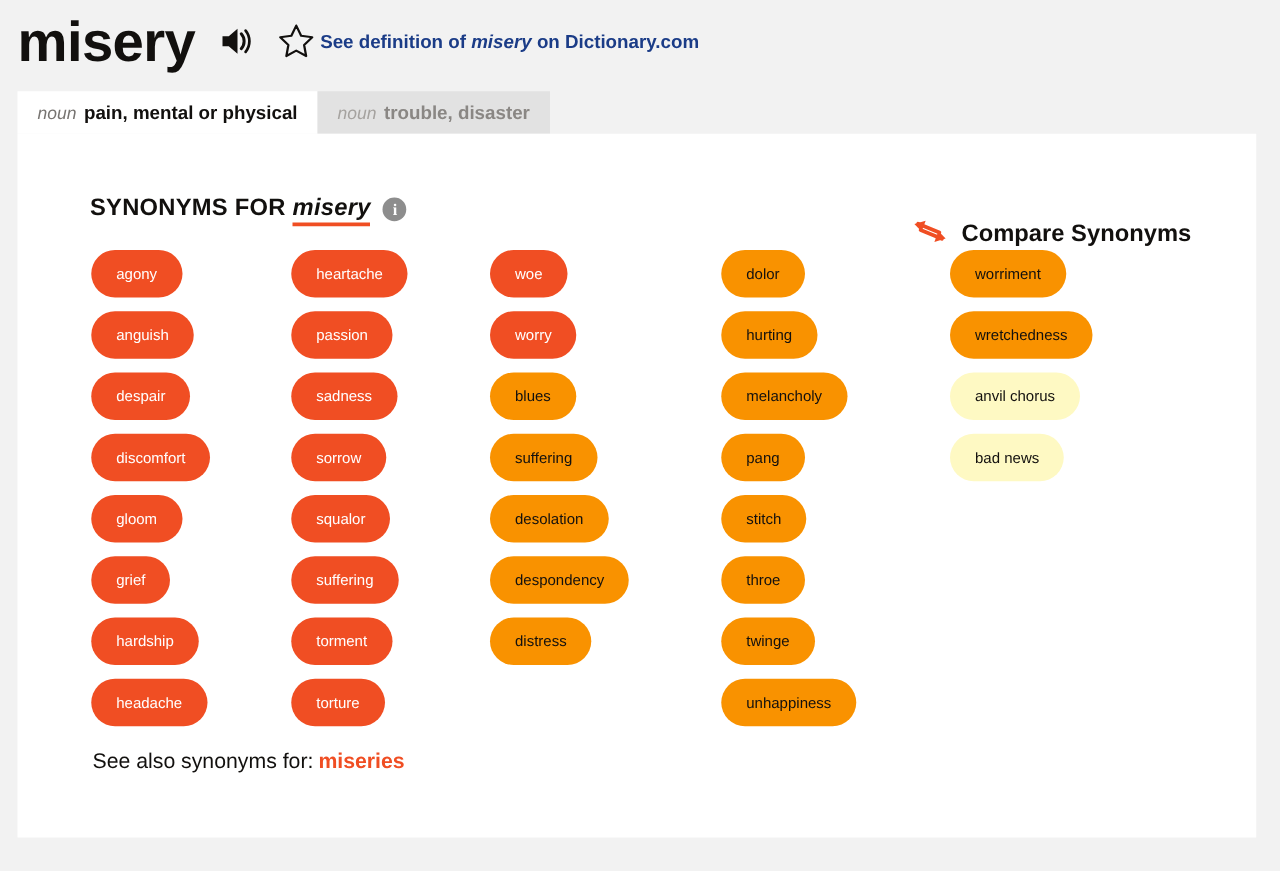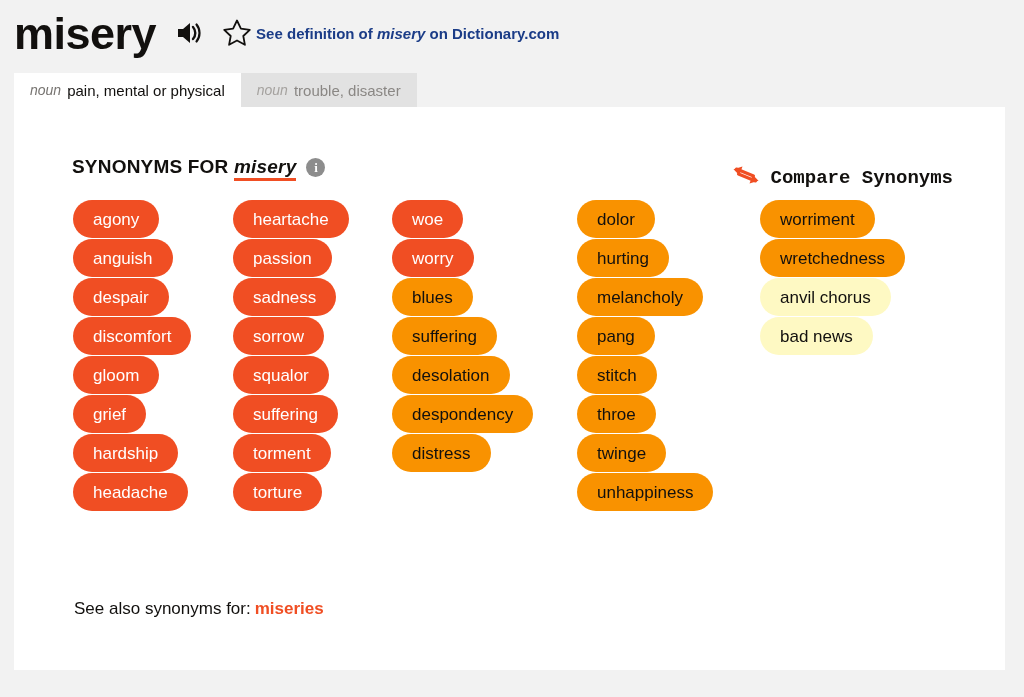--- a/index.html
+++ b/index.html
@@ -83,21 +83,21 @@
     white-space: nowrap;
     border: none;
     font-family: inherit;
   }
   .tab .pos {
     font-style: italic;
     font-weight: normal;
     margin-right: 6px;
     font-size: 14px;
   }
-  .tab .label { font-weight: normal; }
+  .tab .label { font-weight: bold; }
   .tab.active {
     background: #ffffff;
     color: #12100e;
   }
   .tab.active .pos { color: #777471; }
   .tab.inactive {
     background: #e2e2e2;
     color: #8a8784;
   }
   .tab.inactive .pos { color: #a5a29f; }
@@ -144,26 +144,25 @@
     display: flex;
     align-items: center;
     justify-content: center;
     cursor: pointer;
     line-height: 1;
   }
 
   .compare-link {
     position: absolute;
     right: 52px;
-    top: 56px;
+    top: 66px;
     display: flex;
     align-items: center;
     cursor: pointer;
     text-decoration: none;
-    font-family: Liberation Mono, monospace;
   }
   .compare-label {
     font-size: 19px;
     font-weight: bold;
     color: #12100e;
     margin-left: 10px;
   }
 
   
   .pill-grid {
@@ -183,22 +182,22 @@
   .pill-col.c4 { width: 183px; }
   .pill-col.c5 { width: 180px; }
 
   .pill {
     height: 38px;
     border-radius: 19px;
     display: inline-flex;
     align-items: center;
     justify-content: center;
     padding: 0 20px;
-    margin-bottom: 1px;
-    font-size: 17px;
+    margin-bottom: 11px;
+    font-size: 12px;
     cursor: pointer;
     align-self: flex-start;
     white-space: nowrap;
     text-decoration: none;
     line-height: 1;
   }
   .pill.s3 { background: #f04e23; color: #ffffff; }
   .pill.s2 { background: #f99200; color: #12100e; }
   .pill.s1 { background: #fef9c3; color: #12100e; }
 

